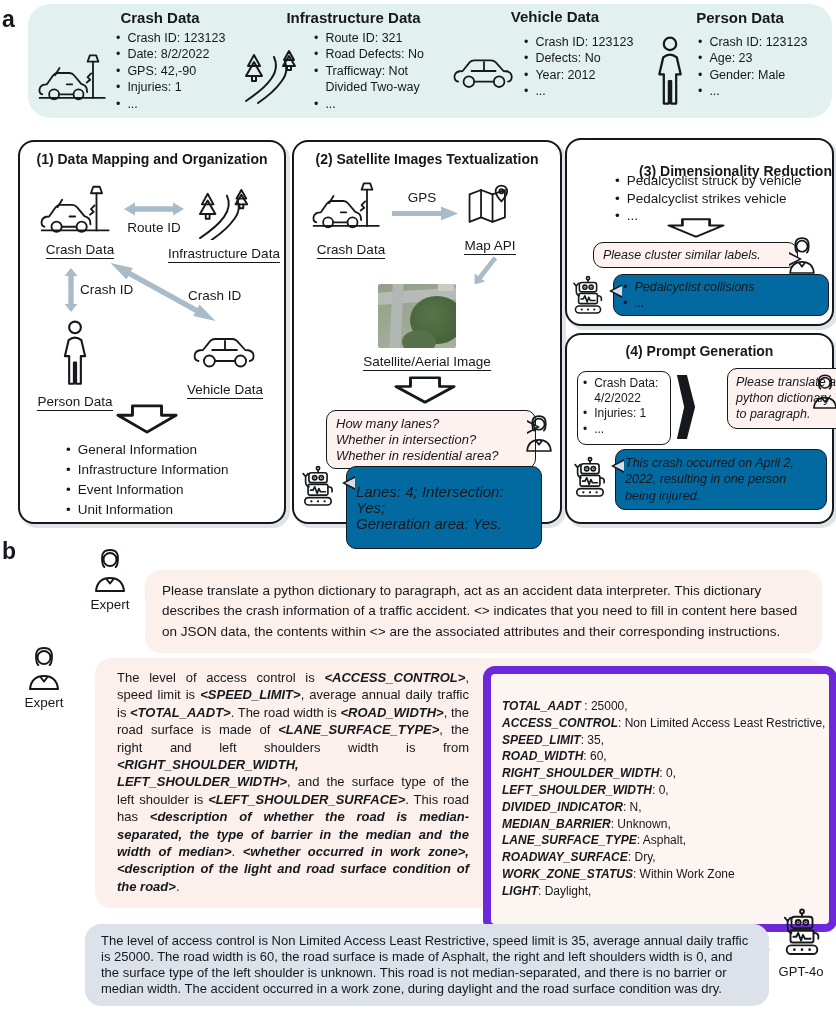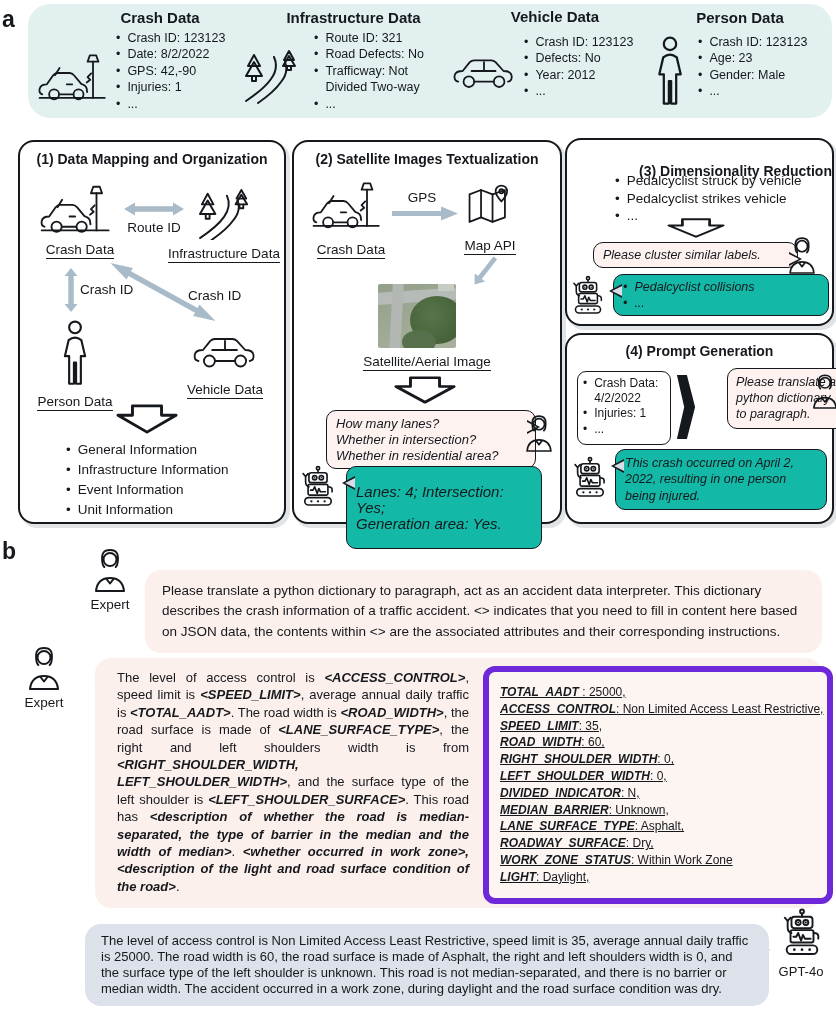--- a/index.html
+++ b/index.html
@@ -17,39 +17,39 @@
   .panel{background:#fff;border:2px solid #15181c;border-radius:16px;
          box-shadow:3px 3px 0 1px rgba(173,183,193,.38);}
   .panel-title{width:100%;text-align:center;font-size:14px;font-weight:bold;}
   .node-label{font-size:13.5px;text-align:center;}
   .node-label span{display:inline-block;border-bottom:1.5px solid #15181c;padding-bottom:1px;}
   .edge-label{font-size:13.5px;}
   .outputs{font-size:13.5px;line-height:20px;}
   
   .bubble{position:absolute;border:1.6px solid #15181c;border-radius:10px;font-style:italic;}
   .bubble.pink{background:#fdf2ef;}
-  .bubble.gray{background:#14b8a6;}
+  .bubble.gray{background:#0369a1;}
   .tail-r::before{content:"";position:absolute;right:-12px;top:9px;border:7px solid transparent;border-left:13px solid #15181c;}
   .tail-r::after{content:"";position:absolute;right:-7px;top:10.5px;border:5.5px solid transparent;border-left:10px solid #fdf2ef;}
   .tail-l::before{content:"";position:absolute;left:-12px;top:9px;border:7px solid transparent;border-right:13px solid #15181c;}
   .tail-l::after{content:"";position:absolute;left:-7px;top:10.5px;border:5.5px solid transparent;border-right:10px solid #d7dde6;}
   
   .sat{overflow:hidden;border-radius:2px;background:linear-gradient(160deg,#93a089,#a8b19c);}
   .sat div{position:absolute;}
   
   .soft-box{position:absolute;border-radius:16px;}
   .soft-box.pink{background:#fcf0ec;margin-top:8px;}
   .soft-box.gray{background:#dde2ea;}
   .soft-tail-l::before{content:"";position:absolute;left:-10px;top:14px;border:8px solid transparent;border-right:12px solid #fcf0ec;}
   .soft-tail-r::before{content:"";position:absolute;right:-10px;top:18px;border:8px solid transparent;border-left:12px solid #dde2ea;}
   .btext{font-size:13.5px;line-height:20.4px;}
   .role-label{font-size:13.5px;text-align:center;}
   .tmpl{font-size:13px;line-height:17.4px;text-align:justify;}
   .tmpl .ph{font-weight:bold;font-style:italic;}
-  .attr-box{border:6px solid #6d28d9;border-radius:12px;background:#fdf5f2;padding:12px 11px;text-decoration:underline;}
+  .attr-box{border:8px solid #6d28d9;border-radius:12px;background:#fdf5f2;padding:24px 11px;}
   .attr-line{font-size:12px;line-height:16.8px;white-space:nowrap;}
   .attr-k{font-weight:bold;font-style:italic;}
   .gpt-text{font-size:13px;line-height:15.9px;}
   .icon{display:block;}
   svg .st{fill:none;stroke:#15181c;stroke-width:2;stroke-linecap:round;stroke-linejoin:round;}
   svg .fl{fill:#15181c;stroke:none;}
 </style>
 </head>
 <body>
 

